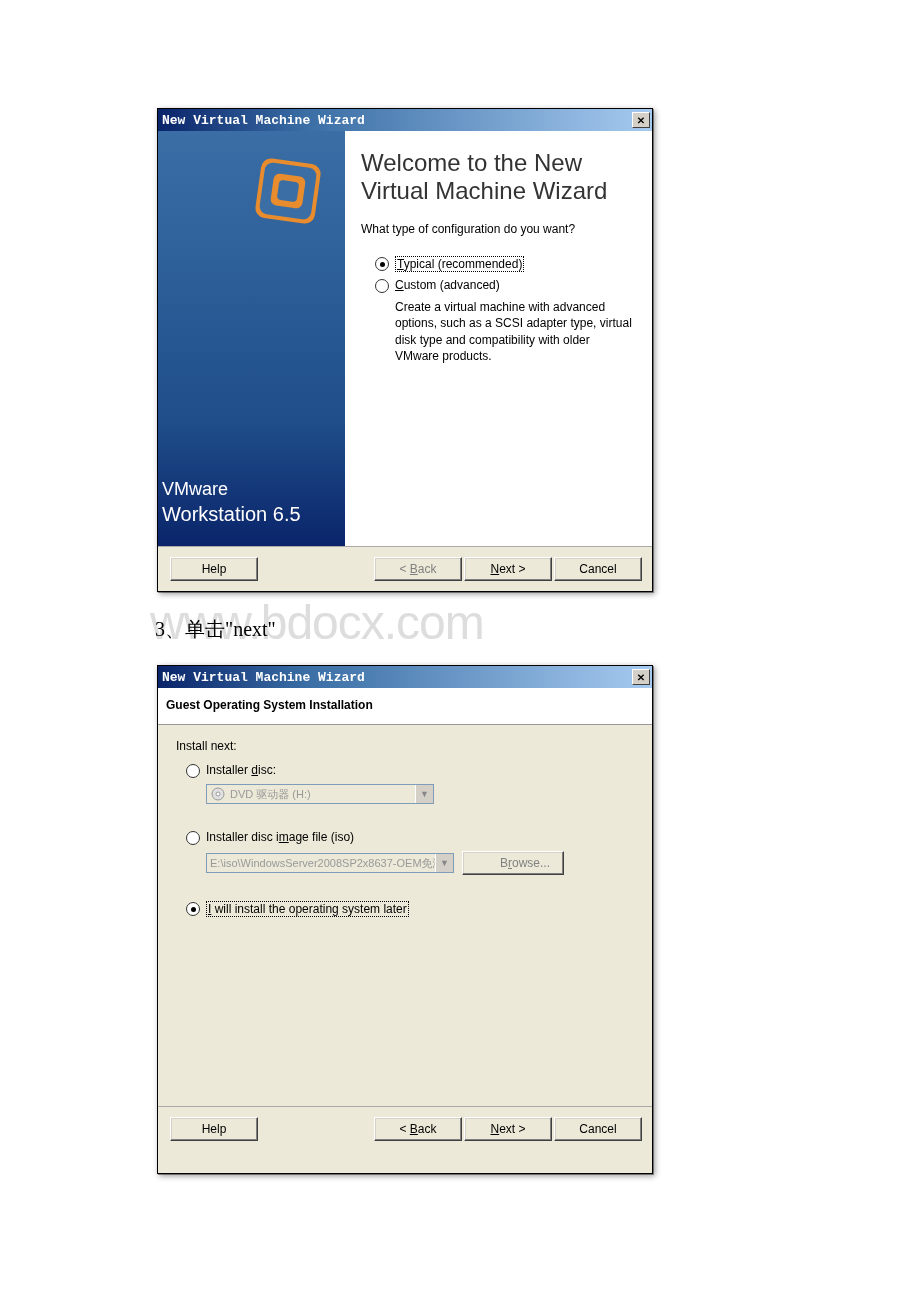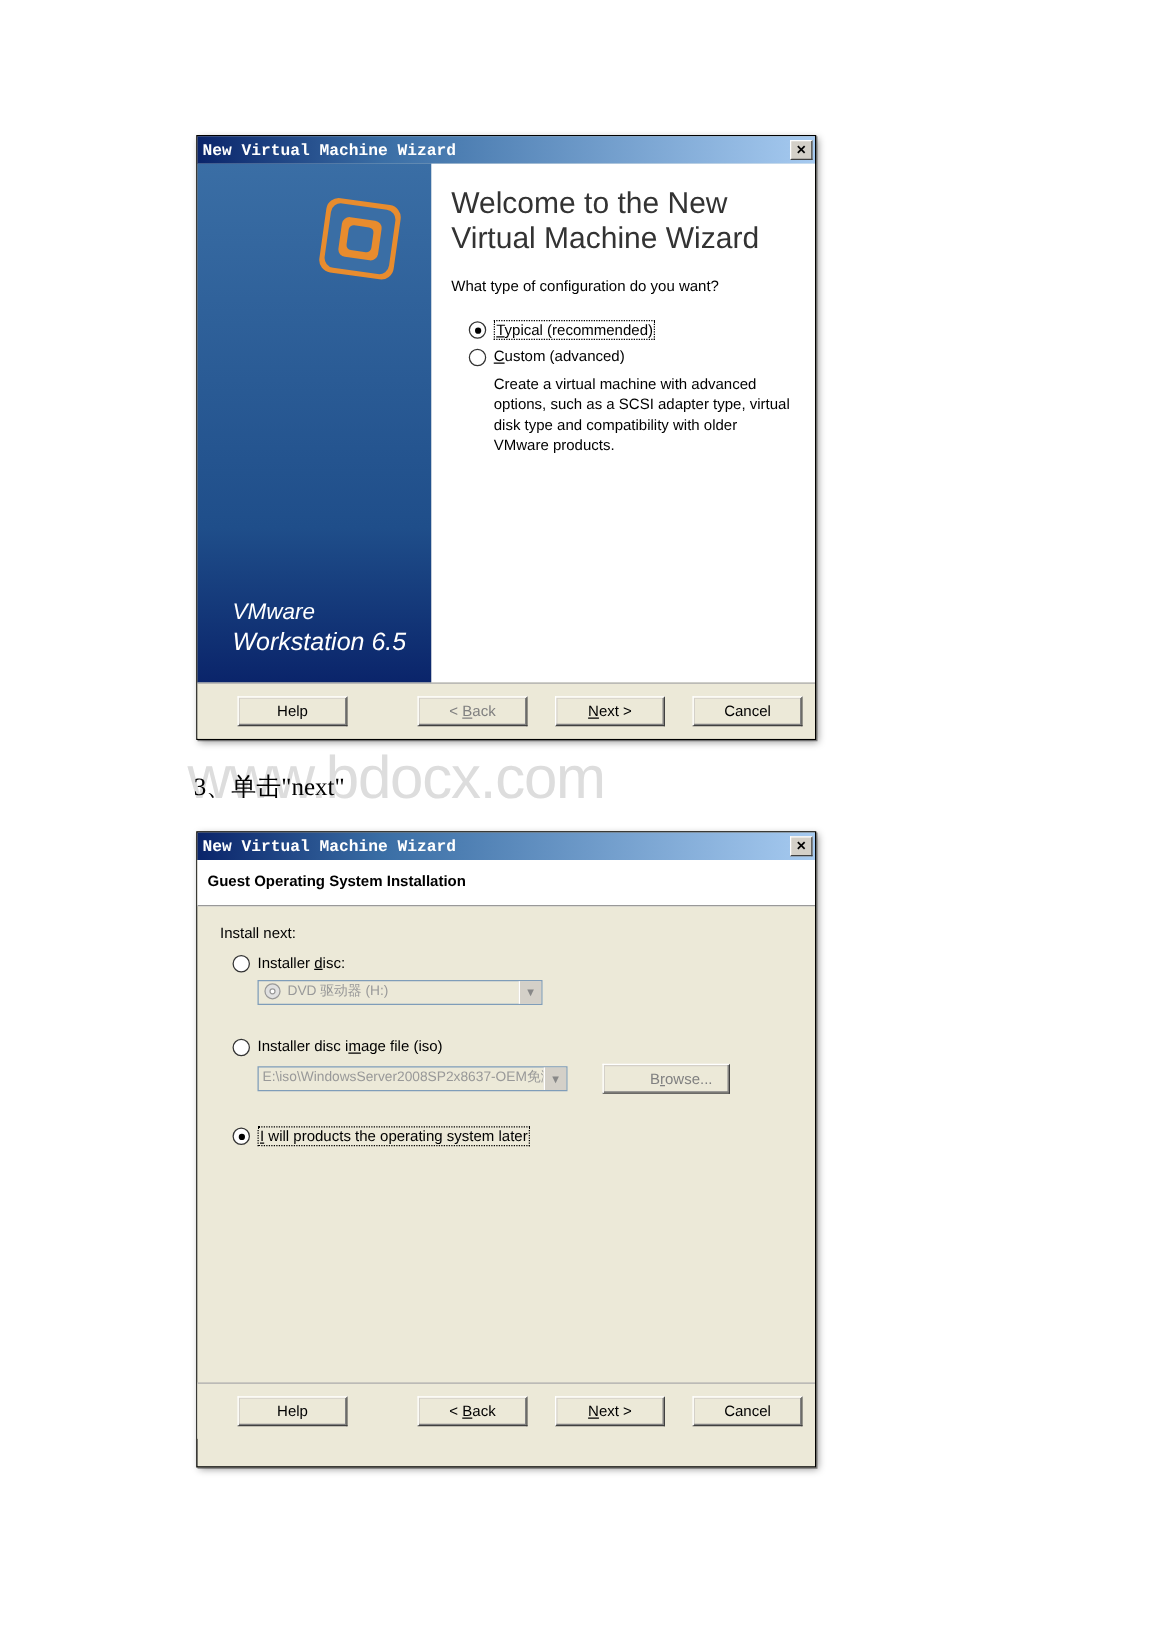--- a/index.html
+++ b/index.html
@@ -72,22 +72,22 @@
     width: 187px;
     background: linear-gradient(180deg, #3a6ea5 0%, #1f4e8a 70%, #0a246a 100%);
     position: relative;
   }
   .logo {
     position:absolute; top:20px; left:90px;
     width:80px; height:80px;
   }
   .logo svg { width:100%; height:100%; }
   .brand {
-    position:absolute; bottom:20px; left:28px;
-    color:#fff; font-family: Arial; font-size:18px; line-height:1.3;font-style:italic;
+    position:absolute; bottom:20px; left:4px;
+    color:#fff; font-family: Arial; font-size:18px; line-height:1.3;
   }
   .brand .ver { font-size:20px; }
   .main {
     flex:1; background:#fff; padding: 18px 20px 10px 16px;
   }
   .h1 {
     font-family: "Trebuchet MS", Arial; font-size:24px; color:#333;
     line-height:1.15; margin-bottom: 18px;
   }
   .q { font-size:12px; margin-bottom:20px; }
@@ -109,42 +109,42 @@
     position:absolute; bottom:0; left:0; right:0;
   }
   .btn {
     width:86px; height:22px;
     background:#ece9d8;
     border:1px solid #fff;
     border-right-color:#404040; border-bottom-color:#404040;
     box-shadow: inset -1px -1px 0 #808080, inset 1px 1px 0 #d4d0c8;
     font-size:12px;
     display:flex; align-items:center; justify-content:center;
-    margin-left:22px;
+    margin-left:2px;
   }
   .btn.disabled { color:#808080; }
   .spacer { flex:1; }
 
   .body2 {
     background:#ece9d8; height:463px; position:relative;
   }
   .header2 {
     background:#fff; border-bottom:1px solid #999;
     padding: 10px 18px 12px 8px;
   }
   .header2 .ht { font-weight:bold; font-size:12px; }
   .header2 .hd { font-size:12px; margin:4px 0 0 26px; line-height:1.35; }
   .panel { padding: 14px 18px 0 18px; }
   .secthdr { font-size:12px; margin-bottom:10px; }
   .optblock { margin-left:10px; margin-bottom:26px; }
   .ctlrow { margin:6px 0 0 20px; display:flex; align-items:center; gap:6px; }
   .combo {
     height:20px; width:228px;
     border:1px solid #7f9db9;
-    background:#fff; display:flex; 
+    background:#fff; display:flex; align-items:center;
     font-size:11px; color:#888; padding-left:3px;
     box-sizing:border-box;
   }
   .combo.disabled { background:#ece9d8; color:#999; }
   .combo .ico { width:16px; height:16px; margin-right:4px; }
   .combo .val { flex:1; overflow:hidden; white-space:nowrap; }
   .combo .dd {
     width:17px; height:100%; background:#d4d0c8;
     border-left:1px solid #fff;
     display:flex; align-items:center; justify-content:center;
@@ -268,21 +268,21 @@
           <div class="btn small smdisabled">
             <span>B<span class="u">r</span>owse...</span>
           </div>
         </div>
       </div>
 
       <div class="optblock" style="margin-bottom:8px;">
         <div class="radrow">
           <div class="radctl sel"></div>
           <div class="radlbl">
-            <span class="focusbox"><span class="u">I</span><span> will products the operating system later</span></span>
+            <span class="focusbox"><span class="u">I</span><span> will install the operating system later</span></span>
           </div>
         </div>
       </div>
     </div>
     <div class="btnrow">
       <div class="btn">Help</div>
       <div class="spacer"></div>
       <div class="btn">
           <span>&lt; <span class="u">B</span>ack</span>
         </div>

